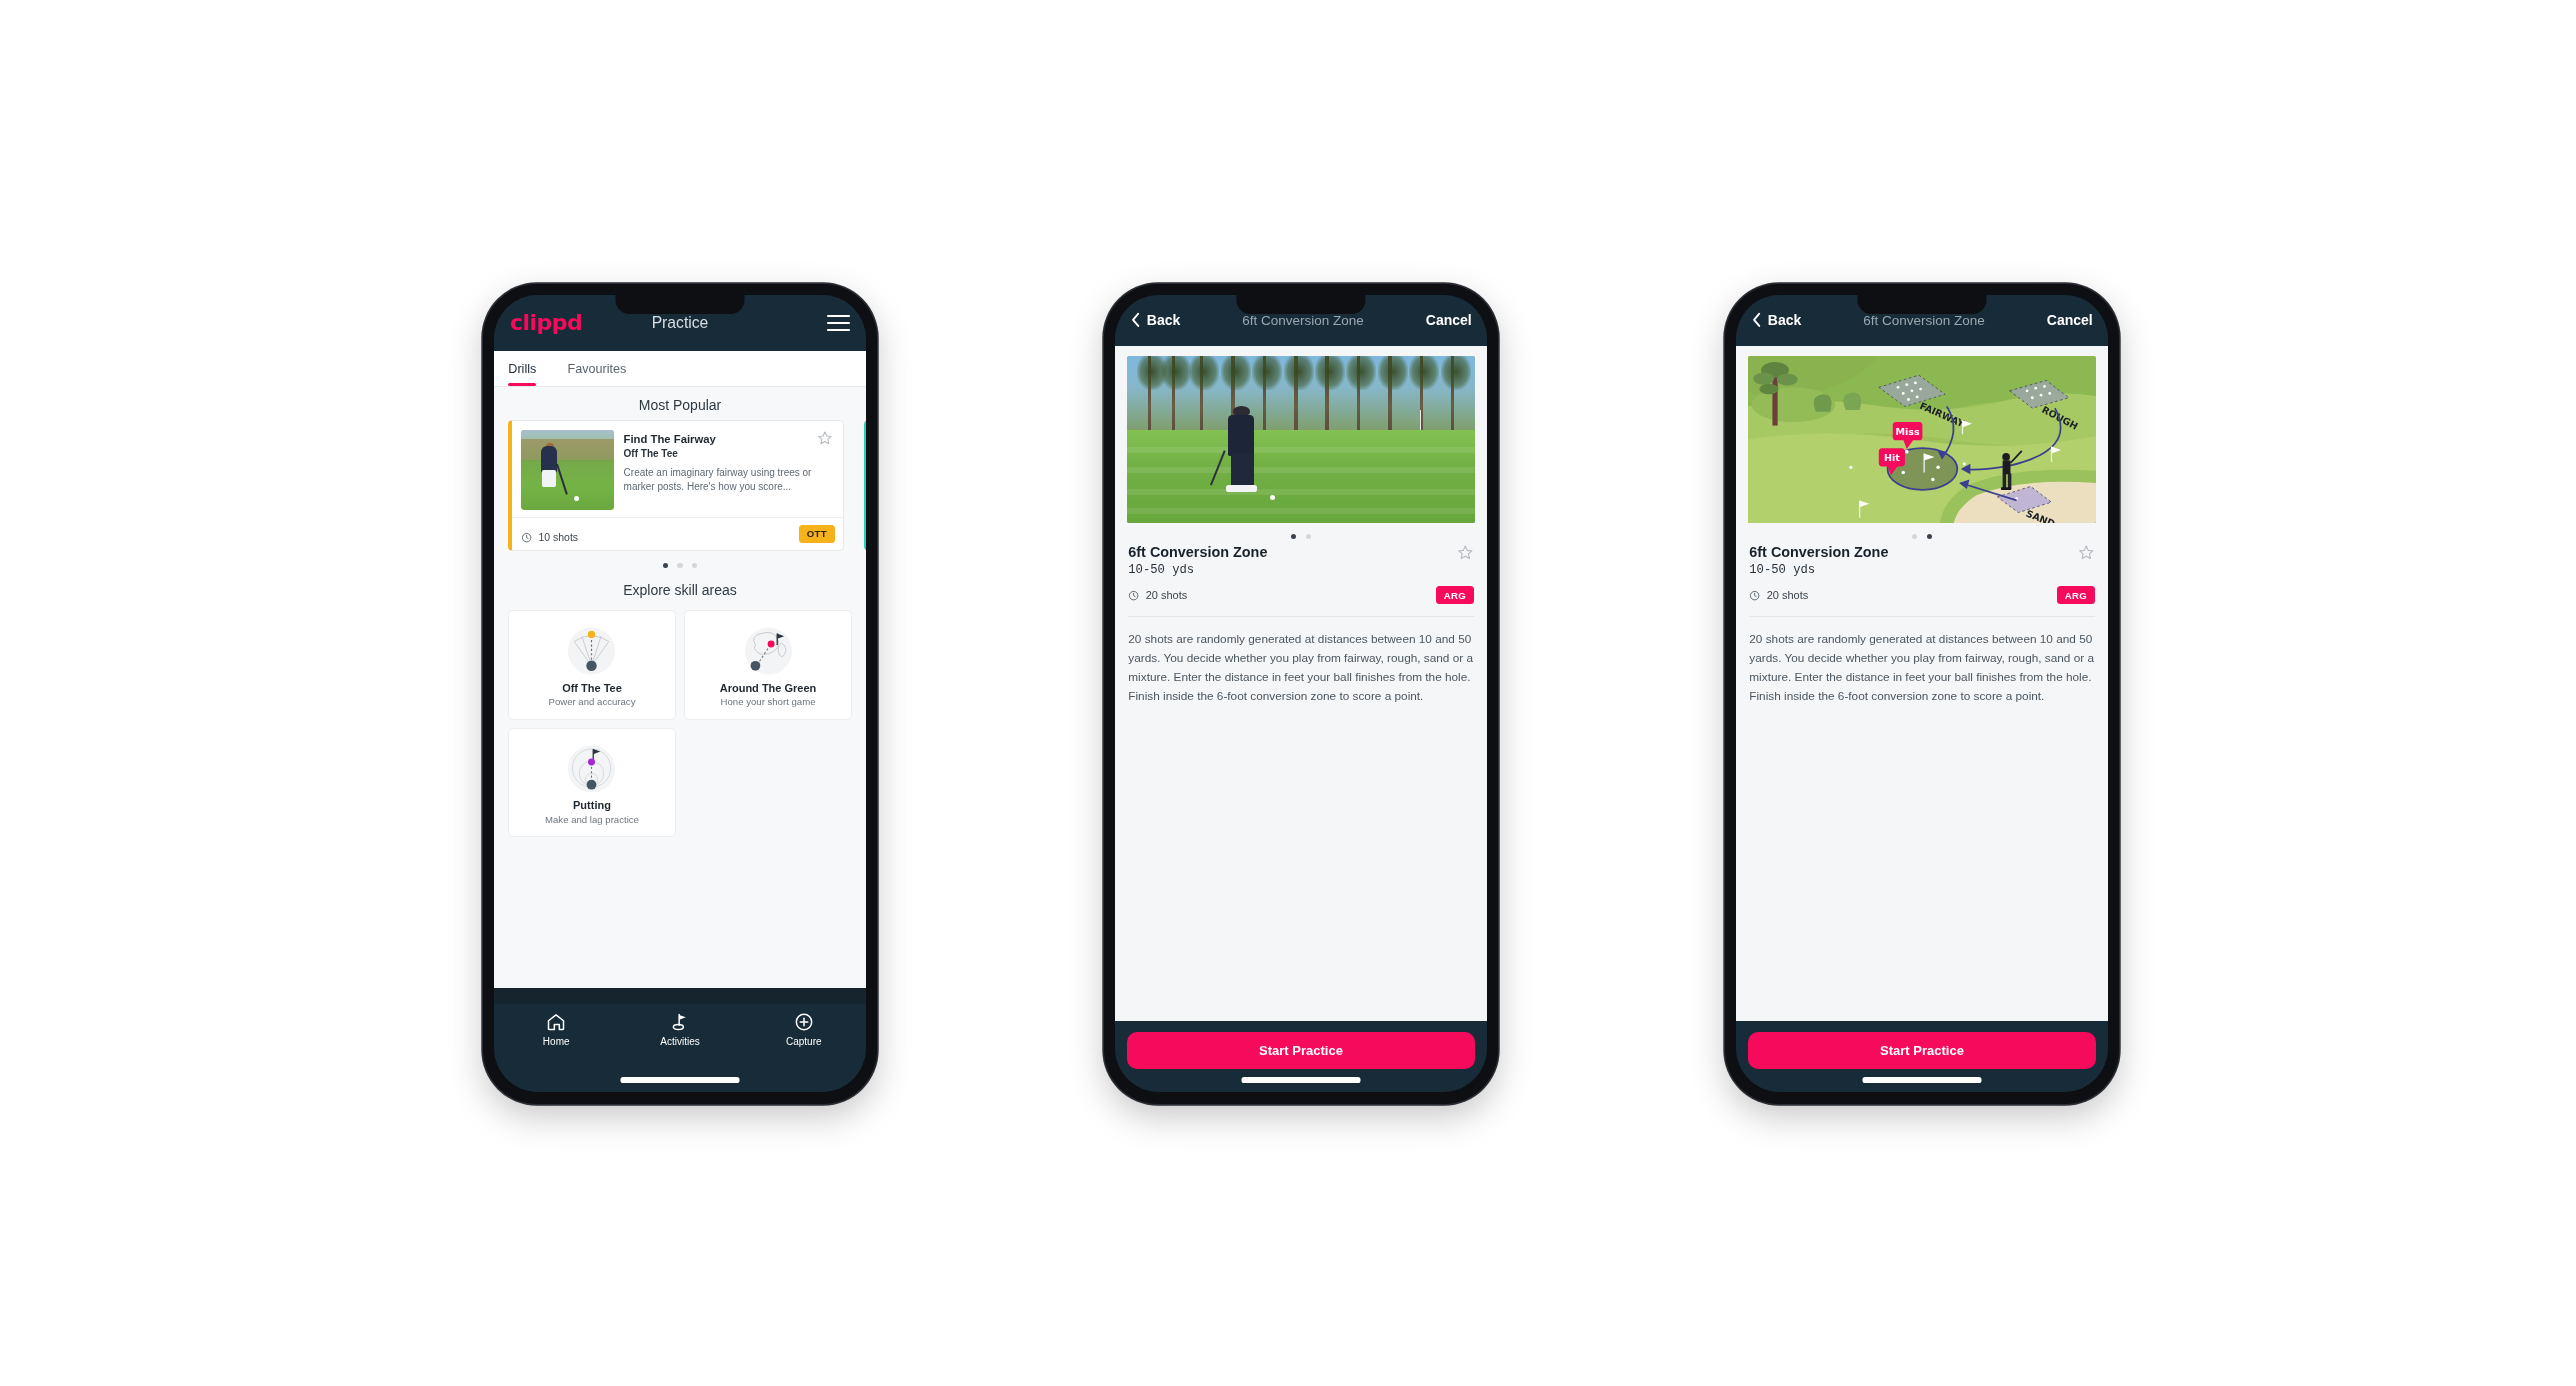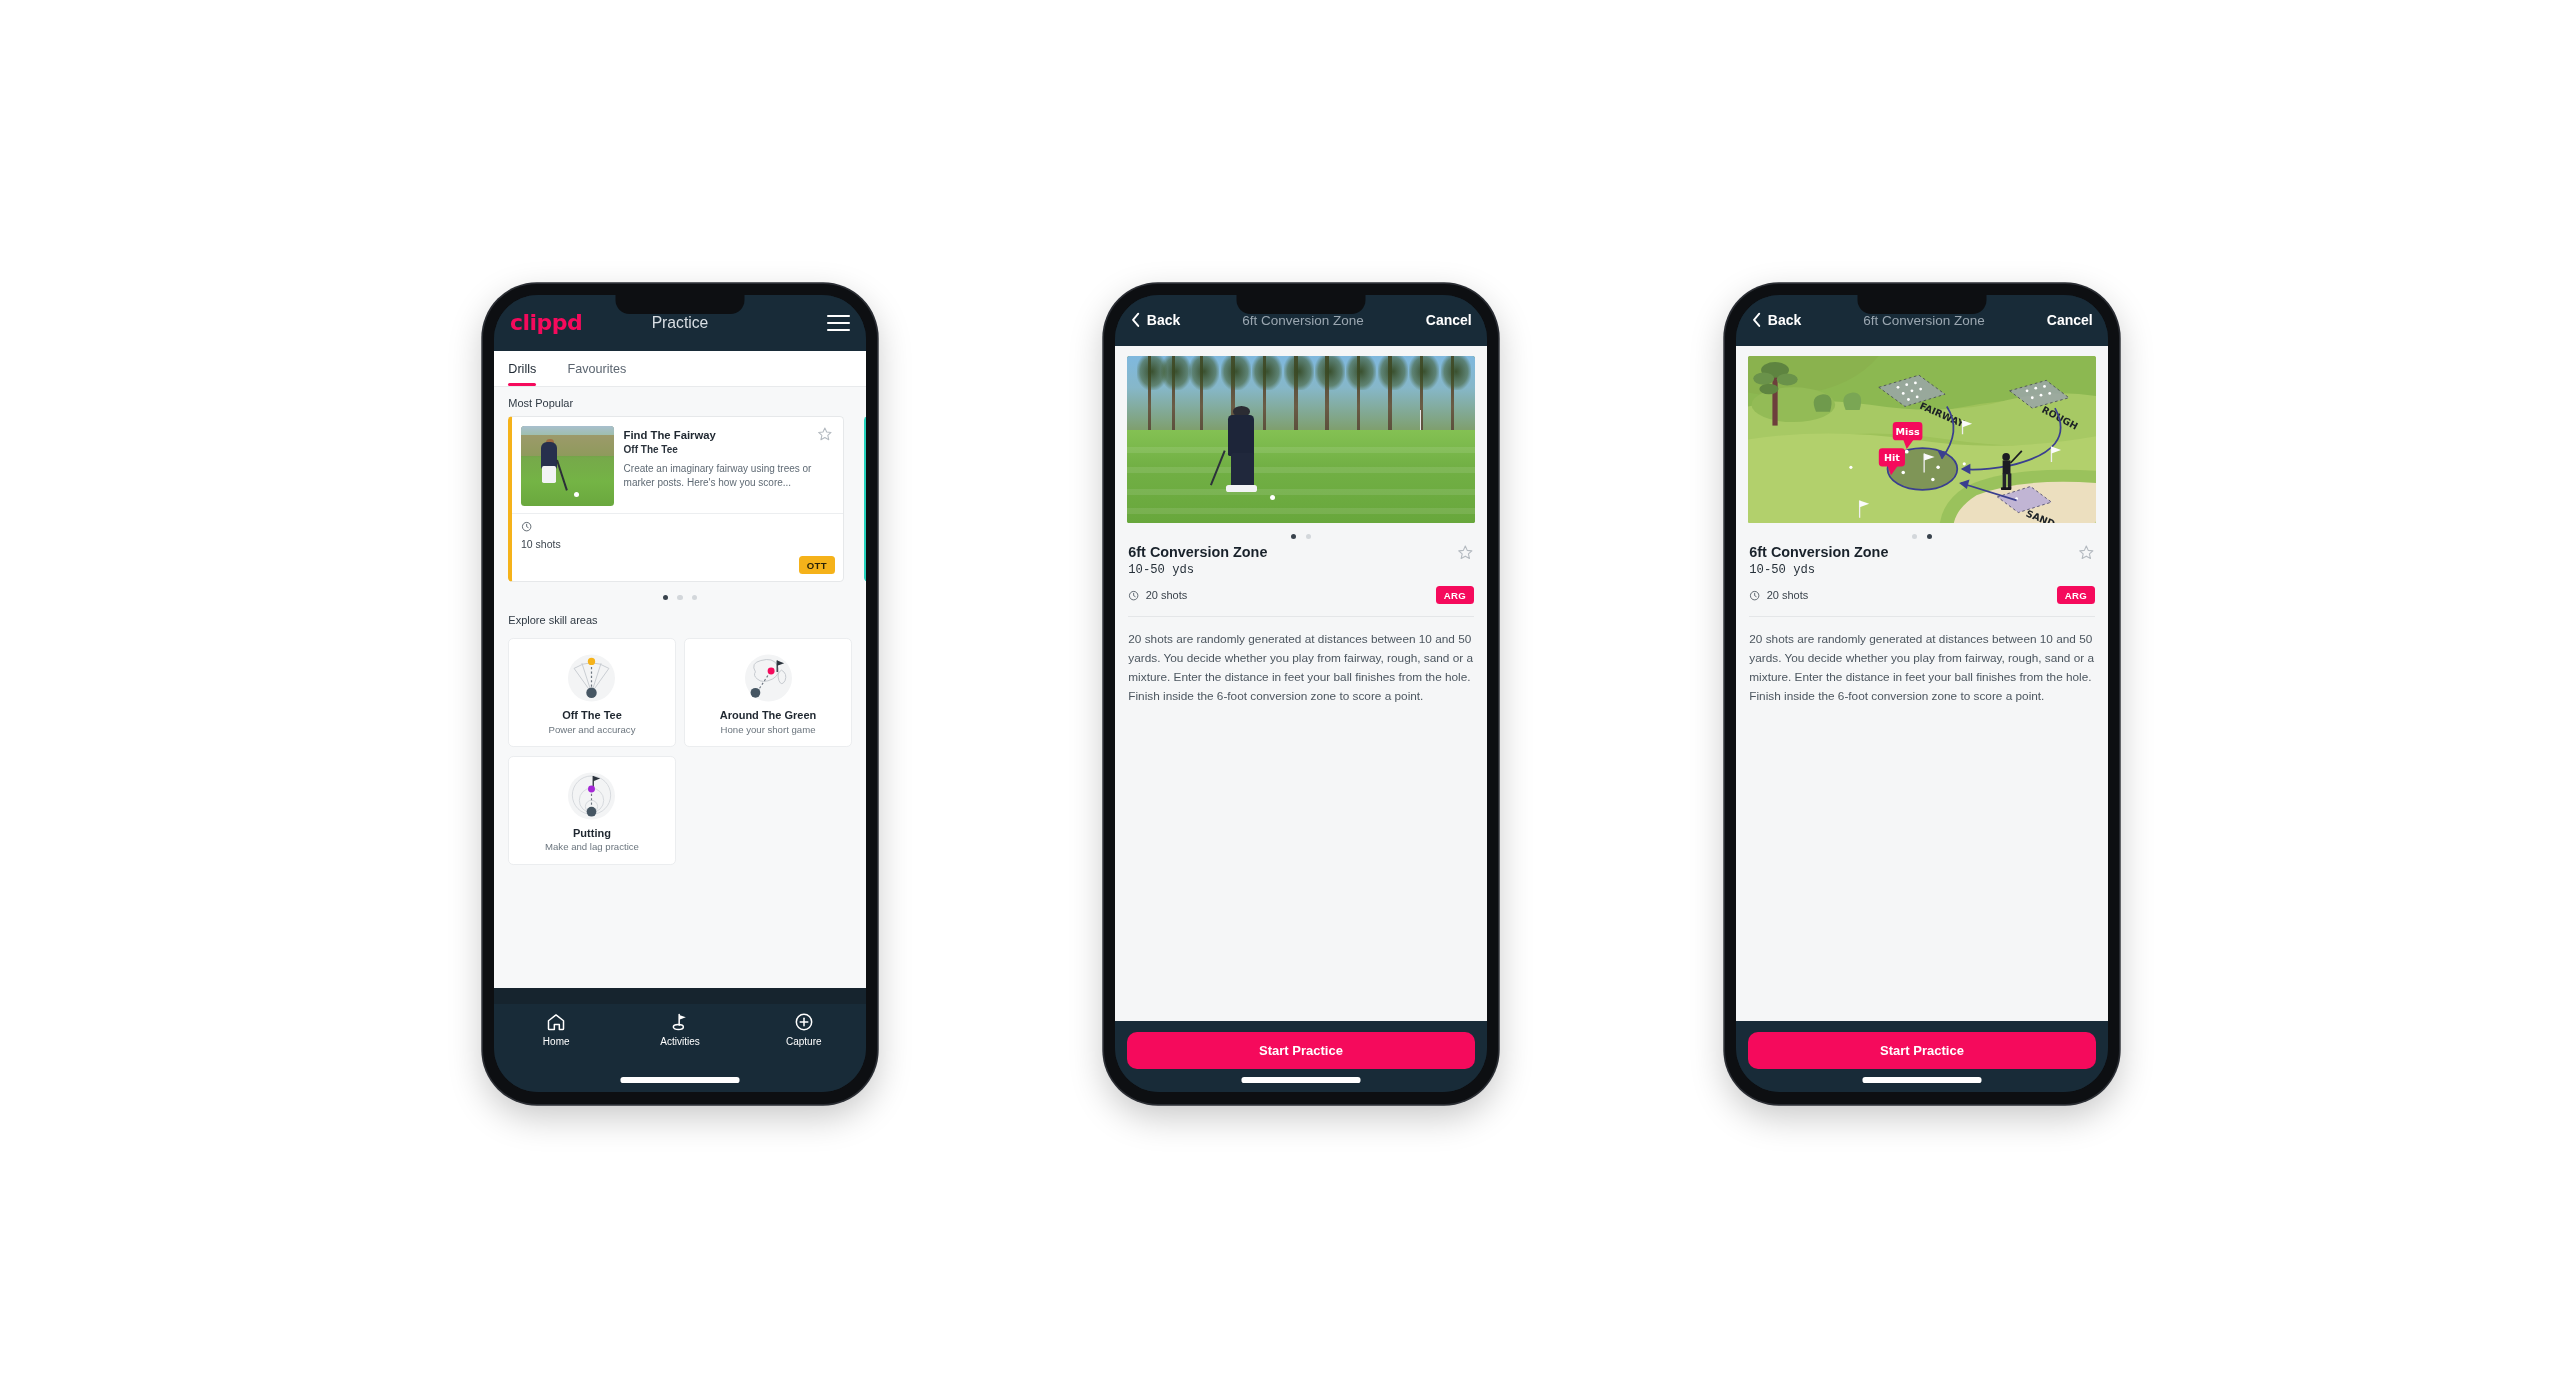--- a/index.html
+++ b/index.html
@@ -136,23 +136,24 @@
     border-radius: 1.7px;
   }
 
   .screen-body {
     flex: 1 1 auto;
     background: #f7f8f9;
     overflow: hidden;
     position: relative;
   }
   .section-label {
-    font-size: 11px;
+    font-size: 14px;
     color: #303a44;
     padding: 10.5px 14px 7px 14px;
+    text-align: center;
   }
 
   
   .carousel-wrap {
     position: relative;
     padding: 0 14px;
     overflow: hidden;
   }
   .carousel-row { display: flex; gap: 20px; }
   .pop-card {
@@ -207,22 +208,22 @@
     font-size: 11.3px; font-weight: 700; color: #1f2730;
     display: inline-block;
   }
   .pop-sub { font-size: 10px; font-weight: 700; color: #2b333c; margin-top: 2.6px; }
   .pop-desc { font-size: 10px; color: #5f6a74; line-height: 1.42; margin-top: 6.1px; }
   .star-btn {
     float: right; width: 15.7px; height: 15.7px; margin-left: 5.2px;
   }
   .pop-foot {
     border-top: 0.9px solid #eceef0;
-    display: flex; align-items: flex-start;
-    padding: 7px 8.7px; gap: 6.1px; flex-direction: column;
+    display: flex; align-items: flex-end;
+    padding: 7px 8.7px; gap: 6.1px;
   }
   .shots-txt { font-size: 10.5px; color: #3c454e; }
   .badge {
     margin-left: auto;
     font-size: 9.6px; font-weight: 700;
     padding: 3.5px 7.8px; border-radius: 3.5px;
     letter-spacing: 0.3px;
   }
   .badge.ott { background: #f5b21a; color: #2a2307; }
   .badge.arg { background: #f50a5c; color: #ffffff; }

